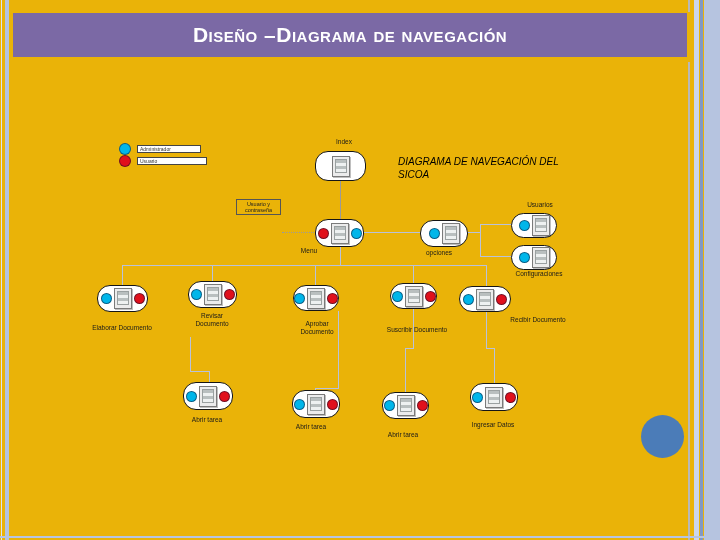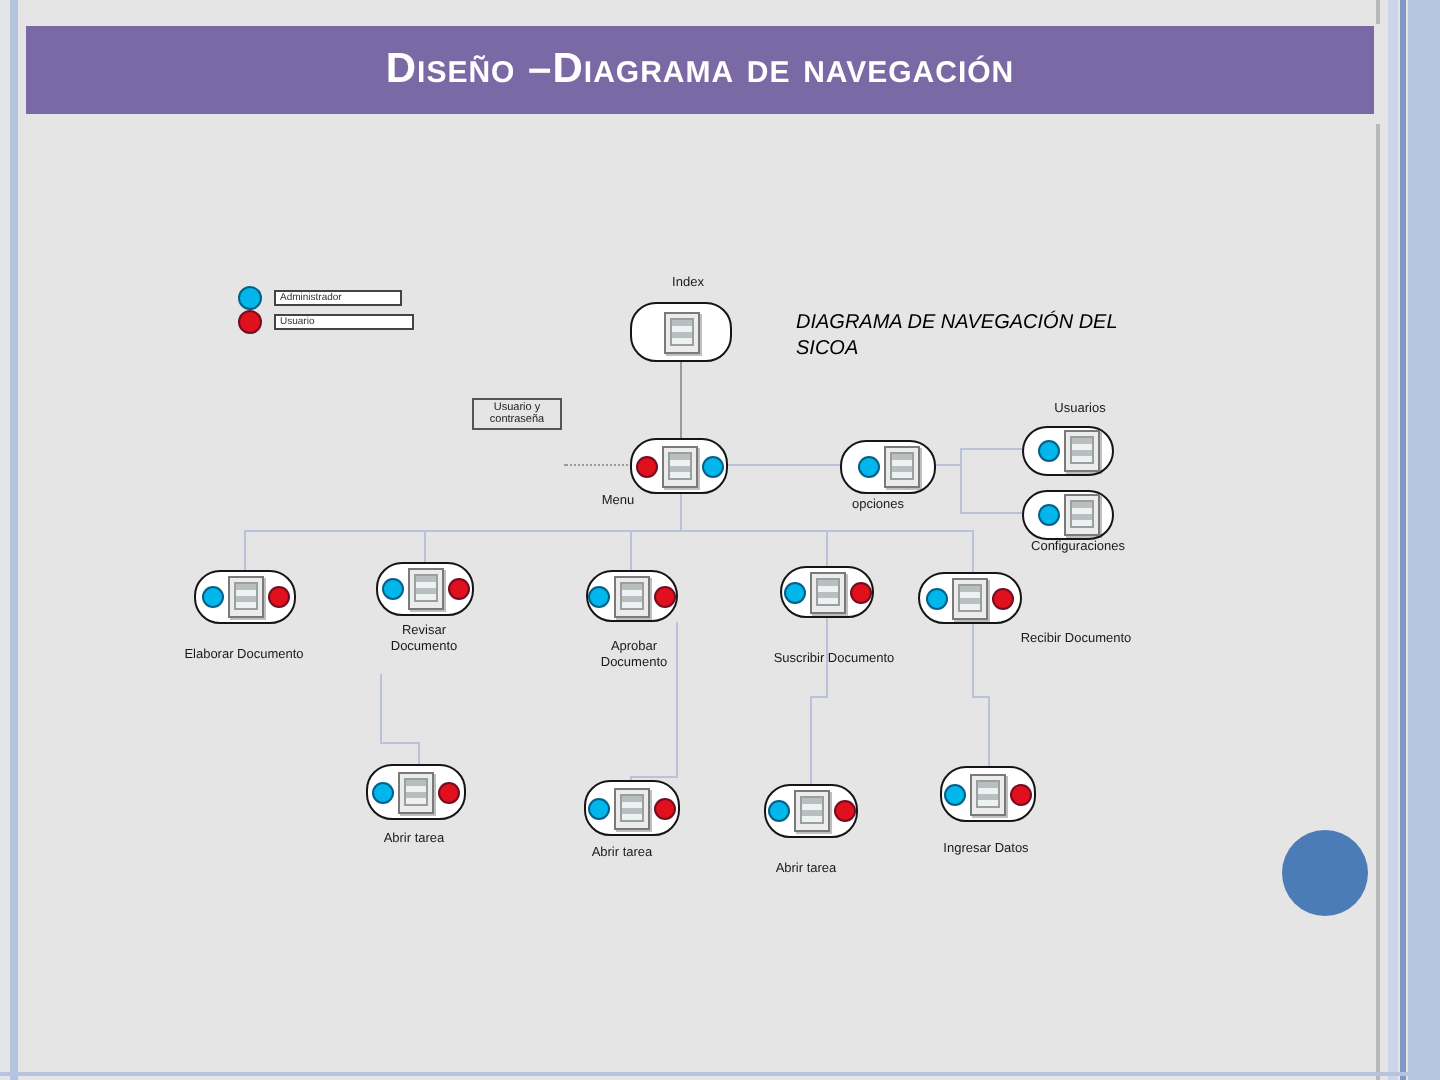--- a/index.html
+++ b/index.html
@@ -1,17 +1,17 @@
 <!DOCTYPE html>
 <html><head>
 <meta charset="utf-8">
 <style>
   html,body{margin:0;padding:0;}
   body{width:720px;height:540px;background:#fff;font-family:"Liberation Sans",sans-serif;overflow:hidden;}
-  #slide{position:relative;width:720px;height:540px;background:#e5e5e5;}
+  #slide{position:relative;width:720px;height:540px;background:#eab308;}
 
   
   .vline{position:absolute;top:0;}
   .title-bar{position:absolute;left:13px;top:13px;width:674px;height:44px;display:flex;align-items:center;justify-content:center;}
   .title-text{color:#fff;font-weight:bold;font-size:21px;font-variant:small-caps;letter-spacing:.5px;}
   .deco-circle{position:absolute;left:641px;top:415px;width:43px;height:43px;border-radius:50%;}
 
   
   #diagram-layer{position:absolute;left:0;top:0;width:720px;height:540px;}
   .conn{position:absolute;background:#b9c2da;}

